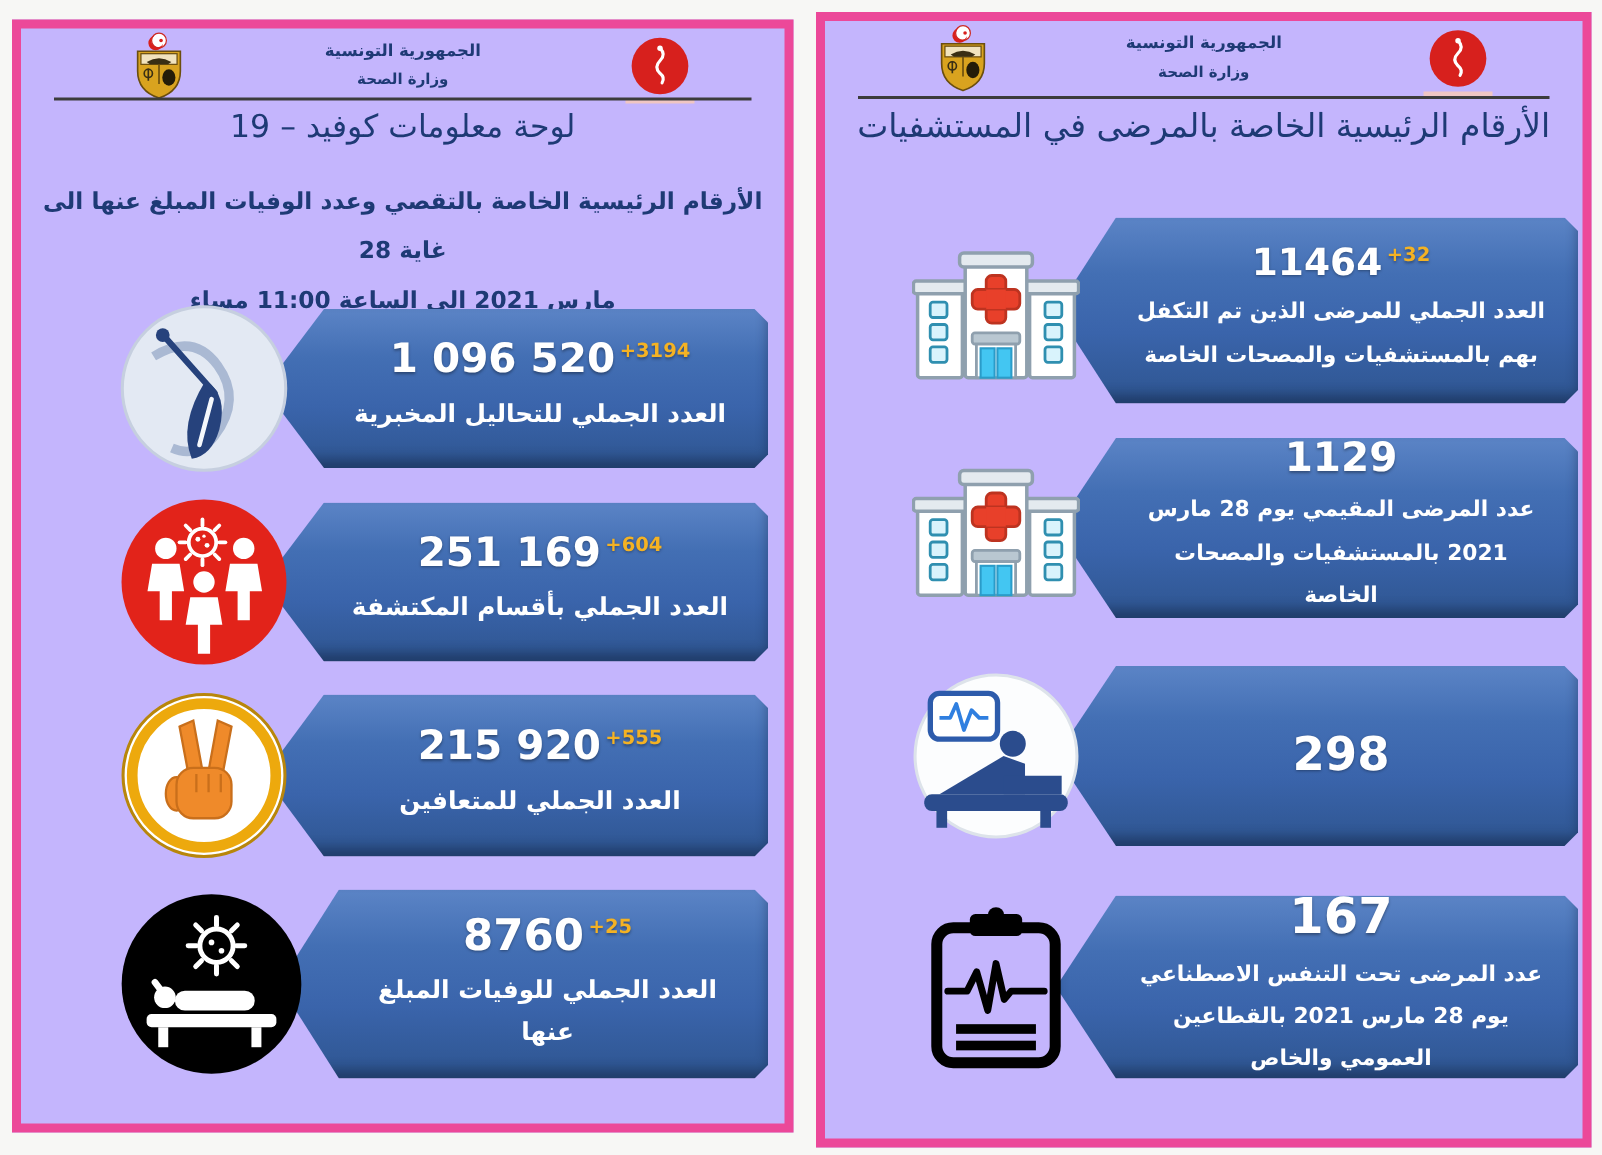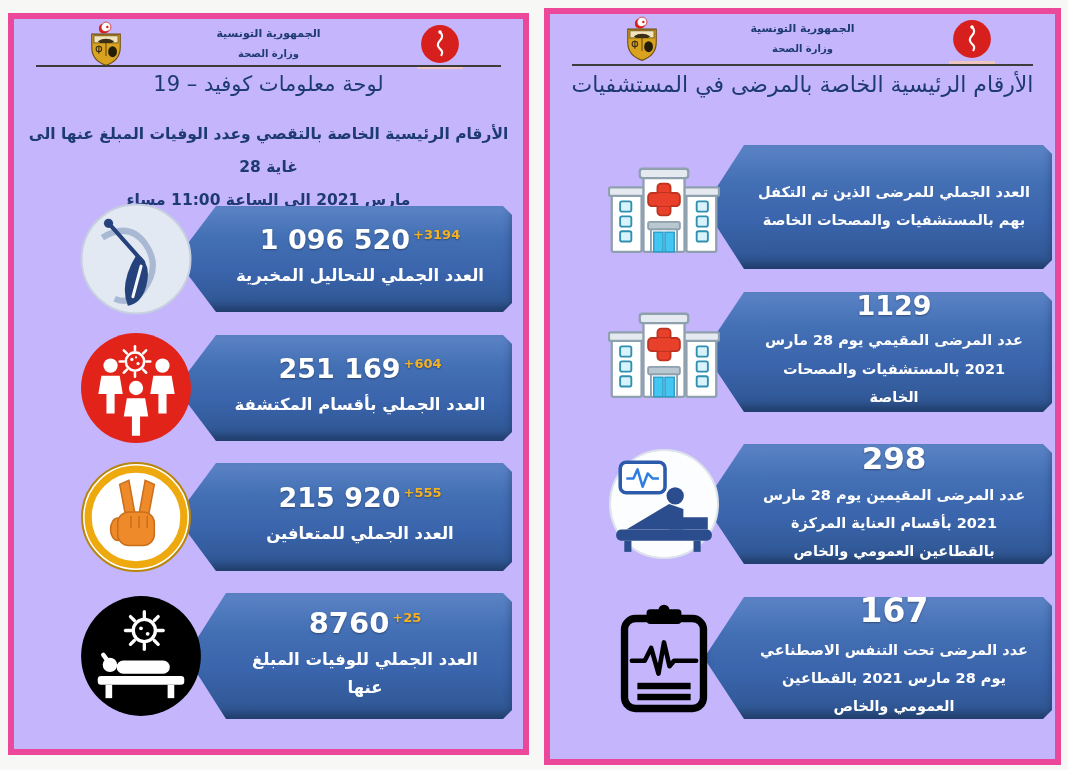--- a/index.html
+++ b/index.html
@@ -276,20 +276,21 @@
         <rect x="43" y="41" width="34" height="14" rx="4"></rect>
       </g>
       <rect x="53" y="41" width="14" height="14" fill="#e8402a"></rect>
       <rect x="43" y="72" width="34" height="8" rx="2" fill="#b9c7d1" stroke="#8fa0ae" stroke-width="2"></rect>
       <rect x="46" y="80" width="28" height="24" fill="#fff" stroke="#8fa0ae" stroke-width="2"></rect>
       <rect x="49" y="83" width="10" height="21" fill="#43c6f2" stroke="#2a9cc9" stroke-width="1.5"></rect>
       <rect x="61" y="83" width="10" height="21" fill="#43c6f2" stroke="#2a9cc9" stroke-width="1.5"></rect>
     </svg>
         </div>
     <div class="banner">
+      <div class="card-num"><span class="card-value">11464</span><sup class="card-delta">+32</sup></div>
       <div class="card-label">العدد الجملي للمرضى الذين تم التكفل بهم بالمستشفيات والمصحات الخاصة</div>
     </div>
   </div>
       <div class="card">
     <div class="card-icon">
           <svg viewBox="0 0 120 112">
       <g stroke="#8fa0ae" stroke-width="2.5">
         <rect x="4" y="42" width="32" height="62" rx="2" fill="#fff"></rect>
         <rect x="84" y="42" width="32" height="62" rx="2" fill="#fff"></rect>
         <rect x="1" y="35" width="38" height="9" rx="2" fill="#e4eaef"></rect>
@@ -332,21 +333,20 @@
         <polygon points="18,80 60,55 74,60 74,80"></polygon>
         <polygon points="60,68 98,68 98,80 60,80"></polygon>
         <rect x="8" y="80" width="94" height="11" rx="5"></rect>
         <rect x="16" y="91" width="7" height="11"></rect>
         <rect x="84" y="91" width="7" height="11"></rect>
       </g>
     </svg>
         </div>
     <div class="banner">
       <div class="card-num"><span class="card-value">298</span></div>
-      <div class="card-label">عدد المرضى المقيمين يوم 28  مارس 2021 بأقسام العناية المركزة  بالقطاعين العمومي والخاص</div>
     </div>
   </div>
       <div class="card">
     <div class="card-icon">
           <svg viewBox="0 0 110 122">
       <rect x="12" y="18" width="86" height="98" rx="12" fill="none" stroke="#000" stroke-width="8"></rect>
       <rect x="36" y="8" width="38" height="16" rx="4" fill="#000"></rect>
       <circle cx="55" cy="9" r="6" fill="#000"></circle>
       <polyline points="20,64 34,64 41,50 49,78 55,44 61,70 66,64 90,64" fill="none" stroke="#000" stroke-width="5" stroke-linejoin="round" stroke-linecap="round"></polyline>
       <rect x="26" y="88" width="58" height="7" fill="#000"></rect>

